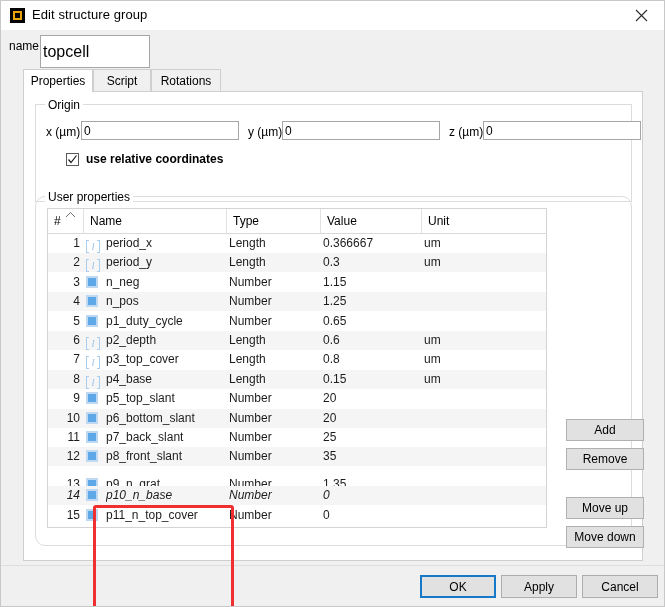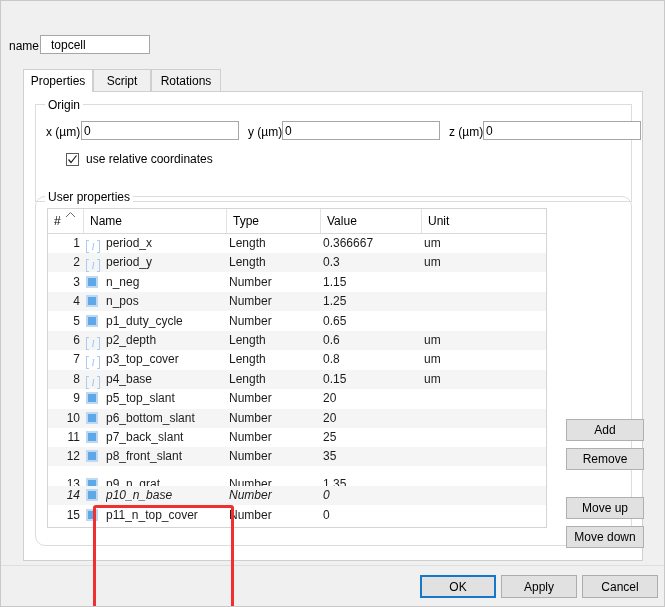--- a/index.html
+++ b/index.html
@@ -77,26 +77,26 @@
     background: #f0f0f0;
   }
   #name-label {
     position: absolute;
     left: 8px; top: 9px;
     font-size: 12px;
   }
   #name-input {
     position: absolute;
     left: 39px; top: 5px;
-    width: 110px; height: 19px;
+    width: 110px; height: 33px;
     border: 1px solid #a6a6a6;
     background: #fff;
     font-family: "Liberation Sans", sans-serif;
-    font-size: 12px;
-    padding: 0 10px;
+    font-size: 16px;
+    padding: 0 2px;
     box-sizing: border-box;
     color: #000;
     outline: none;
   }
 
   
   #tabstrip {
     position: absolute;
     left: 22px; top: 68px;
     width: 620px; height: 23px;
@@ -185,20 +185,21 @@
   #in-y  { left: 246px; width: 158px; }
   #lbl-z { left: 413px; }
   #in-z  { left: 447px; width: 158px; }
 
   #relcoord-wrap {
     position: absolute;
     left: 30px; top: 47px;
     display: flex;
     align-items: center;
     cursor: default;
+    font-weight: bold;
   }
   .checkbox {
     width: 13px; height: 13px;
     border: 1px solid #5a5a5a;
     background: #fff;
     box-sizing: border-box;
     position: relative;
     flex: 0 0 auto;
   }
   .checkbox svg {
@@ -382,20 +383,32 @@
     background: #e1e1e1;
   }
   #btn-apply  { left: 500px; }
   #btn-cancel { left: 581px; }
 </style>
 </head>
 <body>
 
 <div id="window">
 
+  <div id="titlebar">
+    <div id="app-icon">
+      <div class="inner"></div>
+    </div>
+    <div id="title-text">Edit structure group</div>
+    <div id="close-btn">
+      <svg width="13" height="13" viewBox="0 0 13 13">
+        <line x1="1" y1="1" x2="12" y2="12" stroke="#2b2b2b" stroke-width="1.1"></line>
+        <line x1="12" y1="1" x2="1" y2="12" stroke="#2b2b2b" stroke-width="1.1"></line>
+      </svg>
+    </div>
+  </div>
 
   <div id="name-row">
     <span id="name-label">name</span>
     <input id="name-input" type="text" value="topcell" style="">
   </div>
 
   <div id="tabstrip">
     <div class="tab active" id="tab-0">Properties</div>
     <div class="tab" id="tab-1">Script</div>
     <div class="tab" id="tab-2">Rotations</div>

